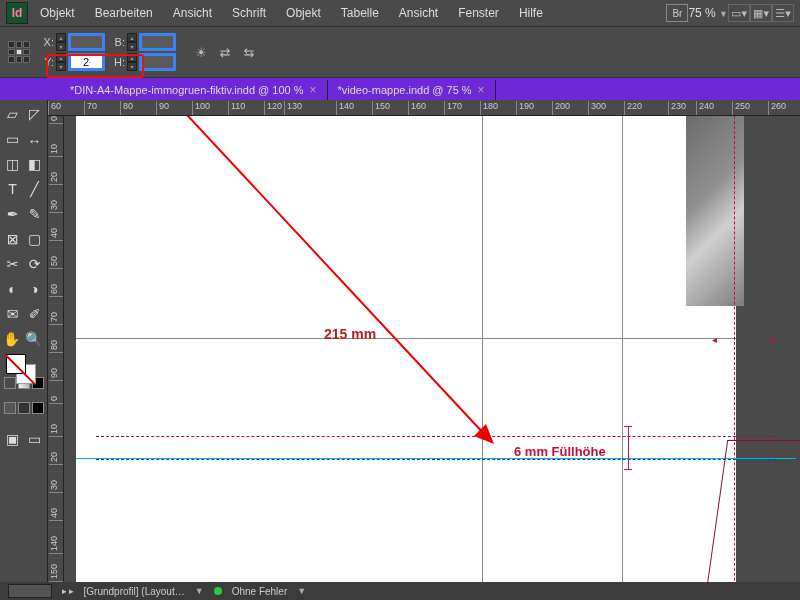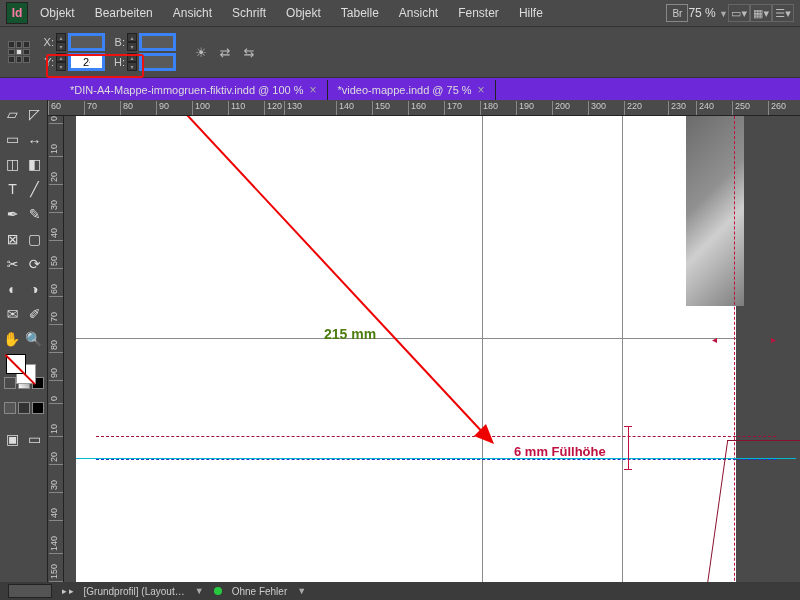--- a/index.html
+++ b/index.html
@@ -65,21 +65,21 @@
   .guide-h-mid { position: absolute; left: 0; right: 0; top: 222px; border-top: 1px solid #8a8a8a; }
   .guide-red-d1 { position: absolute; left: 20px; right: -40px; top: 320px; border-top: 1.5px dashed #a01038; }
   .guide-cyan { position: absolute; left: 0; right: -60px; top: 342px; border-top: 1.5px solid #00b8d0; }
   .guide-blue-d { position: absolute; left: 20px; right: -40px; top: 343px; border-top: 1.5px dashed #2030c0; }
   .guide-red-v { position: absolute; top: 0; bottom: -40px; left: 658px; border-left: 1.5px dashed #c01040; }
   .arrow-dim { position: absolute; }
   .dim-h { left: 640px; top: 218px; color: #c01040; font-size: 11px; }
   .dim-h:before, .dim-h:after { content: "▸"; color: #c01040; position: absolute; font-size: 10px; }
   .dim-h:before { left: -4px; transform: scaleX(-1); }
   .dim-h:after { right: -60px; }
-  .ann-215 { position: absolute; left: 248px; top: 210px; color: #4d7c0f; font-size: 14px; font-weight: 600; }
+  .ann-215 { position: absolute; left: 248px; top: 210px; color: #b91c1c; font-size: 14px; font-weight: 600; }
   .ann-6mm { position: absolute; left: 438px; top: 328px; color: #c01040; font-size: 13px; font-weight: 600; }
   .vbracket { position: absolute; left: 548px; top: 310px; width: 8px; height: 44px; }
   .vbracket:before, .vbracket:after { content: ""; position: absolute; left: 0; width: 8px; border-top: 1.5px solid #c01040; }
   .vbracket:before { top: 0; }
   .vbracket:after { bottom: 0; }
   .vbracket div { position: absolute; left: 4px; top: 0; bottom: 0; border-left: 1.5px solid #c01040; }
   .fold-shape { position: absolute; left: 640px; top: 324px; width: 100px; height: 160px; border-left: 1.5px solid #8a1030; border-top: 1.5px solid #8a1030; transform: skewX(-8deg); }
   .big-arrow { position: absolute; left: 58px; top: -58px; width: 370px; height: 394px; pointer-events: none; }
   .big-arrow line { stroke: #e00; stroke-width: 2; }
   .big-arrow polygon { fill: #e00; }

